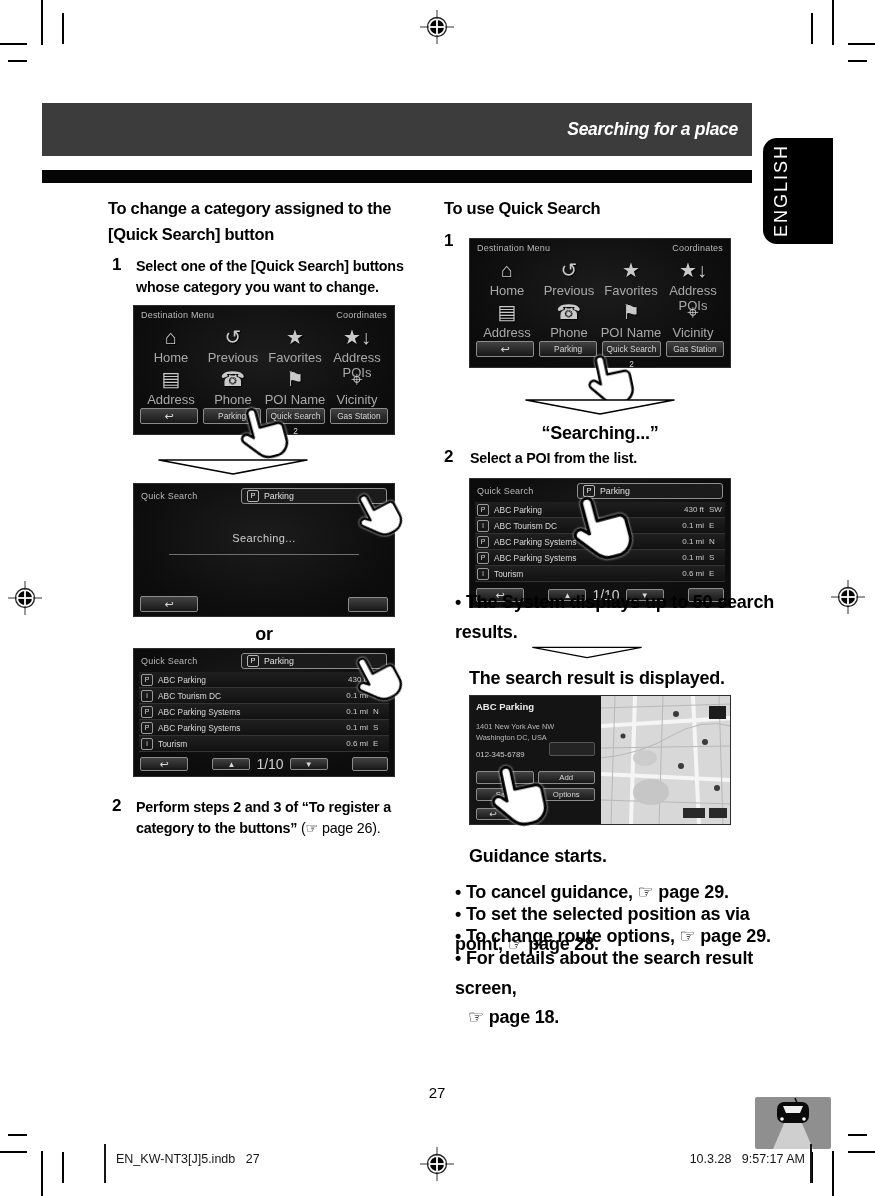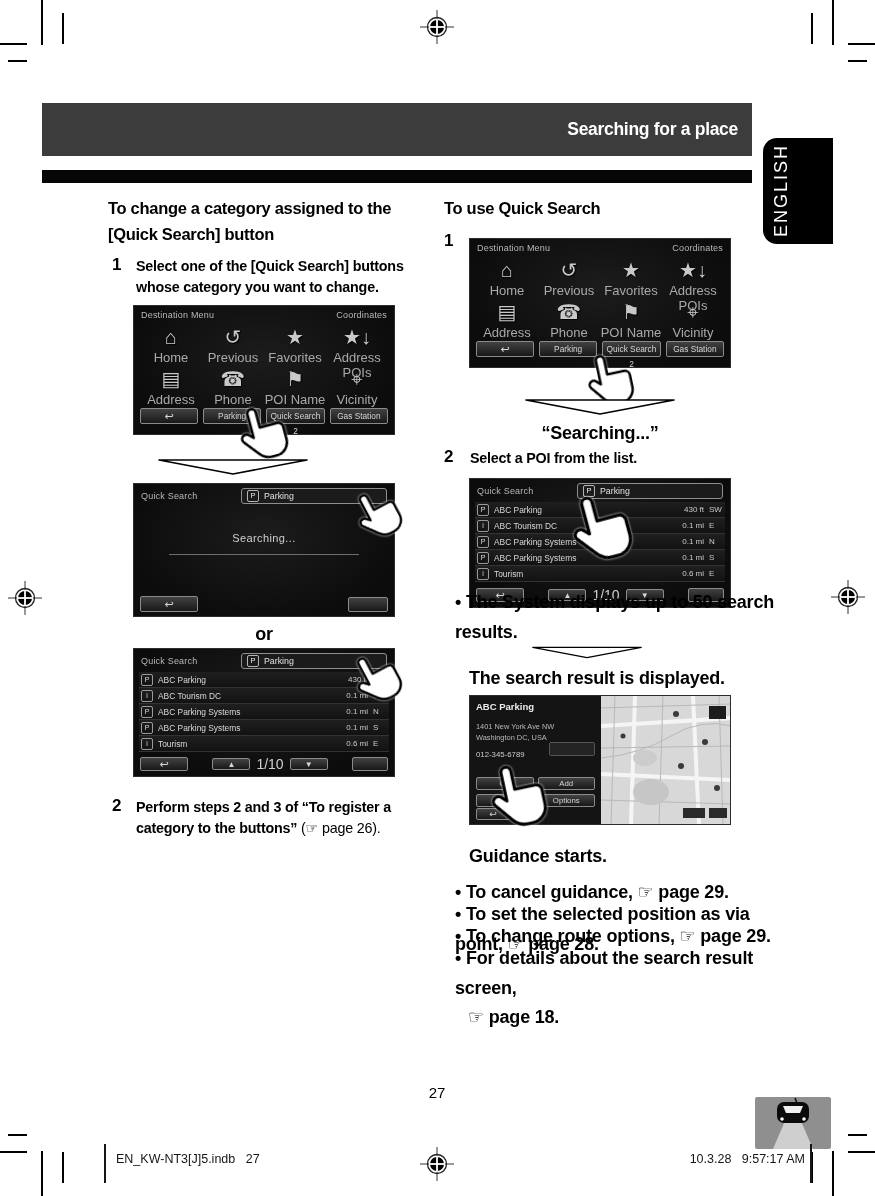--- a/index.html
+++ b/index.html
@@ -4,21 +4,21 @@
 <style>
   html,body{margin:0;padding:0;background:#fff;}
   #page{position:relative;width:875px;height:1196px;background:#fff;overflow:hidden;
         font-family:"Liberation Sans","DejaVu Sans",sans-serif;color:#000;}
   .abs{position:absolute;}
   .mark{position:absolute;background:#000;}
   .rule{position:absolute;background:#161616;}
   
   .header-bar{position:absolute;left:42px;top:103px;width:710px;height:53px;background:#3c3c3c;
               display:flex;align-items:center;justify-content:flex-end;padding-right:14px;box-sizing:border-box;}
-  .header-bar span{color:#fff;font-weight:700;font-size:17.5px;letter-spacing:-0.3px;}
+  .header-bar span{color:#fff;font-style:italic;font-weight:700;font-size:17.5px;letter-spacing:-0.3px;}
   .thin-bar{position:absolute;left:42px;top:170px;width:710px;height:13px;background:#060606;}
   .lang-tab{position:absolute;left:763px;top:138px;width:70px;height:106px;background:#000;
             border-radius:14px 0 0 14px;display:flex;align-items:center;}
   .lang-tab span{writing-mode:vertical-rl;transform:rotate(180deg);color:#fff;font-size:18px;
                  letter-spacing:2px;margin-left:8px;}
   
   .h2{font-size:16.5px;font-weight:700;letter-spacing:-0.3px;line-height:1.55;}
   .stepnum{font-size:17px;font-weight:700;}
   .steptxt{font-size:14.3px;font-weight:700;letter-spacing:-0.2px;line-height:1.5;}
   .note{font-size:18px;font-weight:700;letter-spacing:-0.2px;line-height:1.65;}
@@ -56,21 +56,21 @@
   .poi-name{flex:1;font-size:8.4px;color:#d8d8d8;white-space:nowrap;overflow:hidden;}
   .poi-dist{width:30px;font-size:8px;color:#cacaca;text-align:right;}
   .poi-dir{width:16px;font-size:8px;color:#cacaca;text-align:left;}
   .pager{display:flex;align-items:center;gap:6px;margin:0 auto;}
   .pg-arrow{width:38px;height:12px;font-size:8px;line-height:11px;}
   .pg-ind{color:#cfcfcf;font-size:14px;}
   .res-panel{position:absolute;left:0;top:0;width:131px;height:100%;background:#141414;padding:5px 6px;box-sizing:border-box;}
   .res-name{font-size:9.5px;color:#ececec;font-weight:700;}
   .res-addr{font-size:7.4px;color:#b9b9b9;margin-top:9px;line-height:1.5;}
   .res-phone{font-size:7.8px;color:#cccccc;margin-top:7px;}
-  .res-grid{display:grid;grid-template-columns:1fr 1fr;gap:4px;margin-top:18px;}
+  .res-grid{display:grid;grid-template-columns:1fr 1fr;gap:4px;margin-top:12px;}
   .res-btn{height:13px;font-size:7.8px;line-height:12px;}
   .res-mini{position:absolute;right:6px;top:46px;width:44px;height:12px;background:#242424;border:1px solid #555;border-radius:2px;}
   .res-back{position:absolute;left:6px;bottom:4px;width:34px;height:12px;font-size:9px;line-height:11px;}
   .hand{position:absolute;filter:drop-shadow(0 0 1px #fff);}
   .chev{position:absolute;}
   .bullet-line{height:22px;}
   .indent{padding-left:13px;margin-top:37px;}
   .footer-txt{position:absolute;font-size:12.5px;color:#161616;}
 </style>
 </head>

